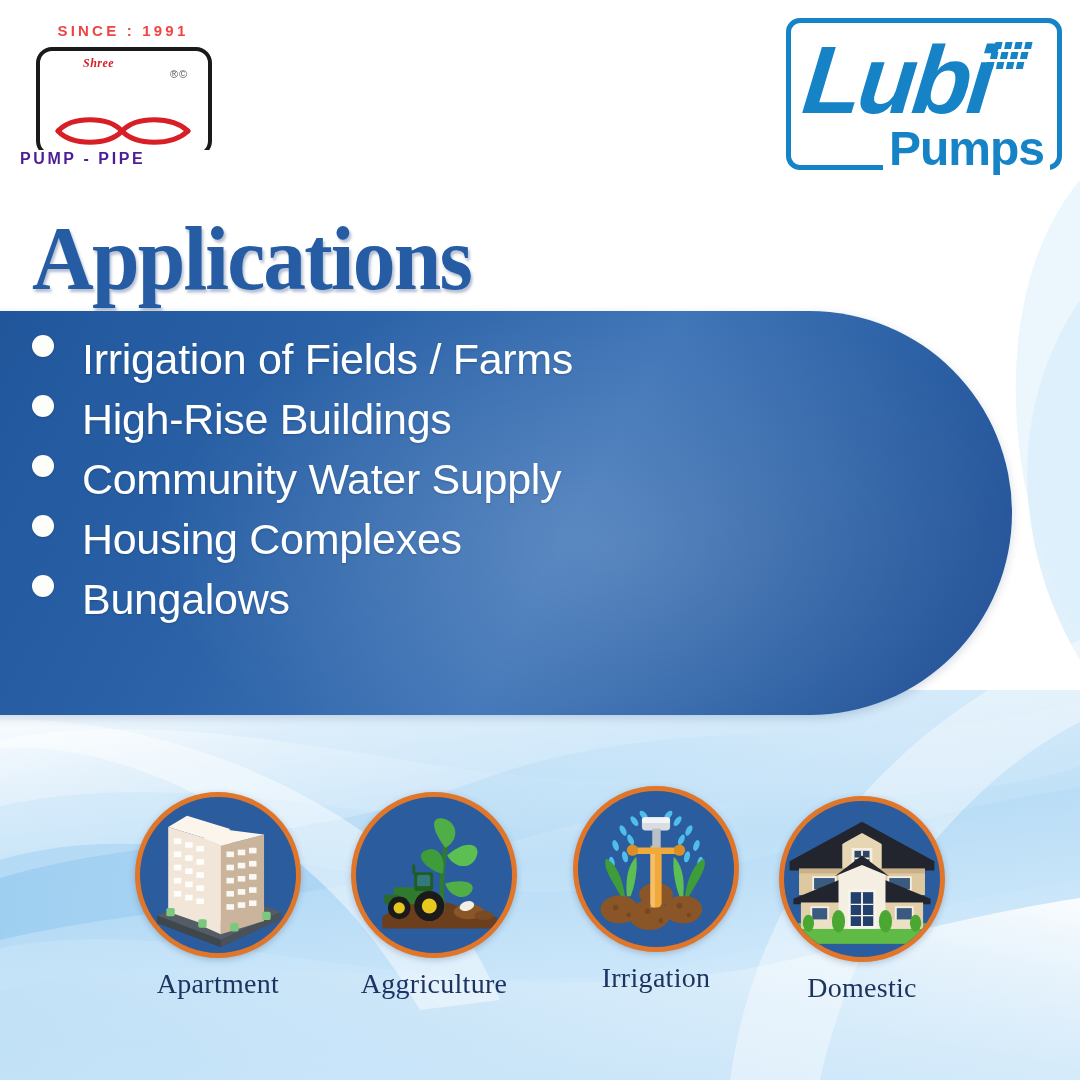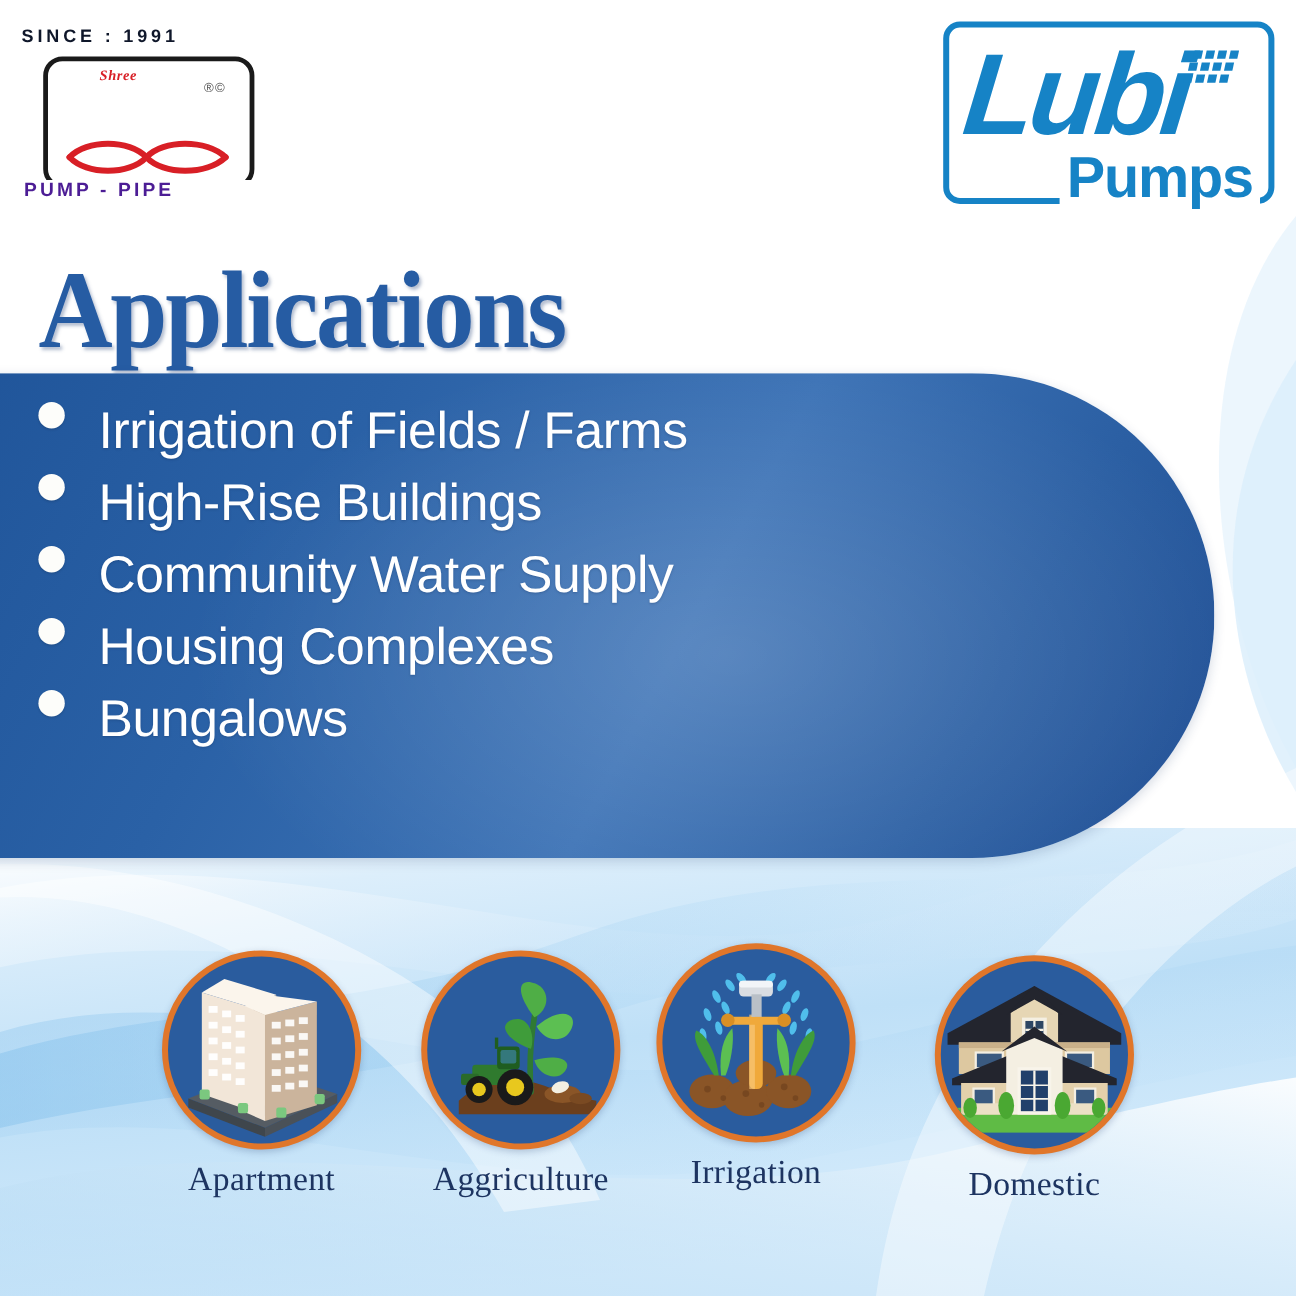--- a/index.html
+++ b/index.html
@@ -19,23 +19,23 @@
     overflow:hidden;
   }
 
   
   .wave-layer { position:absolute; left:0; top:0; width:1080px; height:1080px; pointer-events:none; }
 
   
   #ram-logo { position:absolute; left:18px; top:22px; width:210px; height:148px; }
   #ram-since {
     position:absolute; left:0; top:0; width:210px;
-    text-align:left;
-    font-family:"Liberation Sans", sans-serif;
-    font-weight:bold; font-size:15px; letter-spacing:3.2px; color:#0f172a;
+    text-align:center;
+    font-family:"Liberation Sans", sans-serif;
+    font-weight:bold; font-size:15px; letter-spacing:3.2px; color:#ef4444;
   }
   #ram-box {
     position:absolute; left:18px; top:25px; width:176px; height:110px;
     border:4px solid #1a1a1a; border-radius:16px;
     background:#fff;
   }
   #ram-shree {
     position:absolute; left:40px; top:34px;
     font-family:"Liberation Serif", serif;
     font-weight:bold; font-style:italic; font-size:12px; color:#d81f26;
@@ -354,21 +354,21 @@
 
           <circle cx="46" cy="118" r="12" fill="#1a1a1a"></circle>
           <circle cx="46" cy="118" r="6" fill="#e8c81e"></circle>
           <circle cx="78" cy="116" r="16" fill="#1a1a1a"></circle>
           <circle cx="78" cy="116" r="8" fill="#e8c81e"></circle>
         </svg>
       </div>
       <div class="icon-label">Aggriculture</div>
     </div>
 
-    <div class="icon-item" style="left:535px; top:6px;">
+    <div class="icon-item" style="left:561px; top:6px;">
       <div class="icon-circle">
         <svg class="icon-art" viewBox="0 0 166 166">
 
           <g fill="#53c3f0" opacity=".95">
             <ellipse cx="48" cy="42" rx="3" ry="6" transform="rotate(-28 48 42)"></ellipse>
             <ellipse cx="40" cy="58" rx="3" ry="6" transform="rotate(-20 40 58)"></ellipse>
             <ellipse cx="36" cy="76" rx="3" ry="6" transform="rotate(-10 36 76)"></ellipse>
             <ellipse cx="60" cy="32" rx="3" ry="6" transform="rotate(-35 60 32)"></ellipse>
             <ellipse cx="56" cy="52" rx="3" ry="6" transform="rotate(-25 56 52)"></ellipse>
             <ellipse cx="50" cy="70" rx="3" ry="6" transform="rotate(-14 50 70)"></ellipse>

